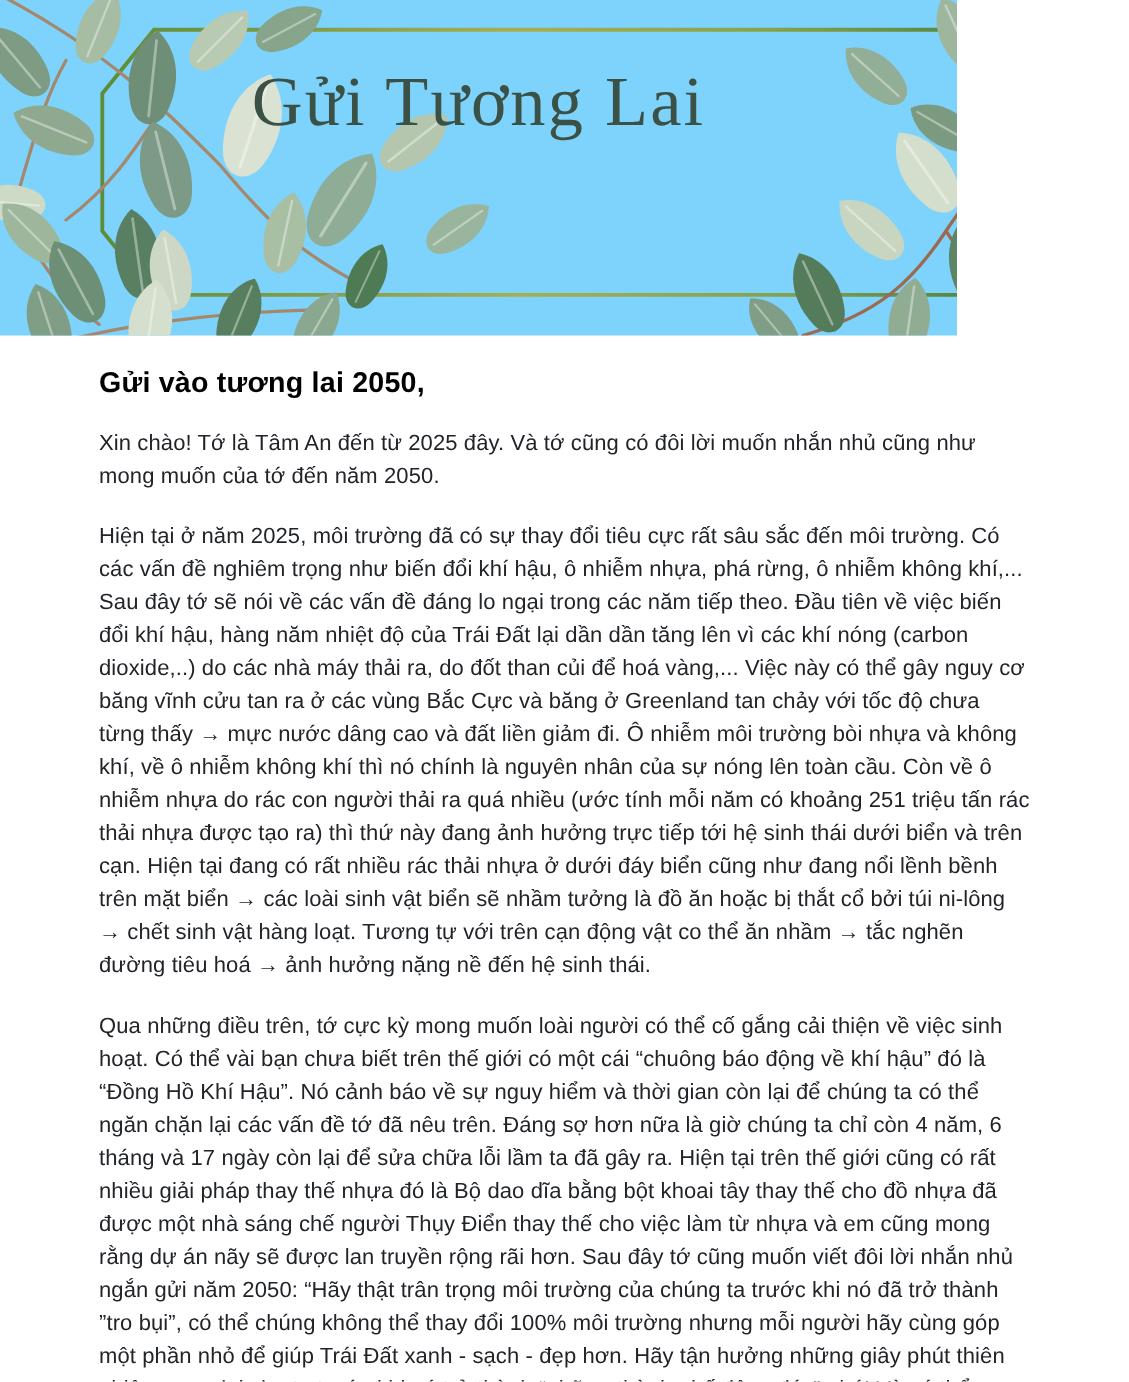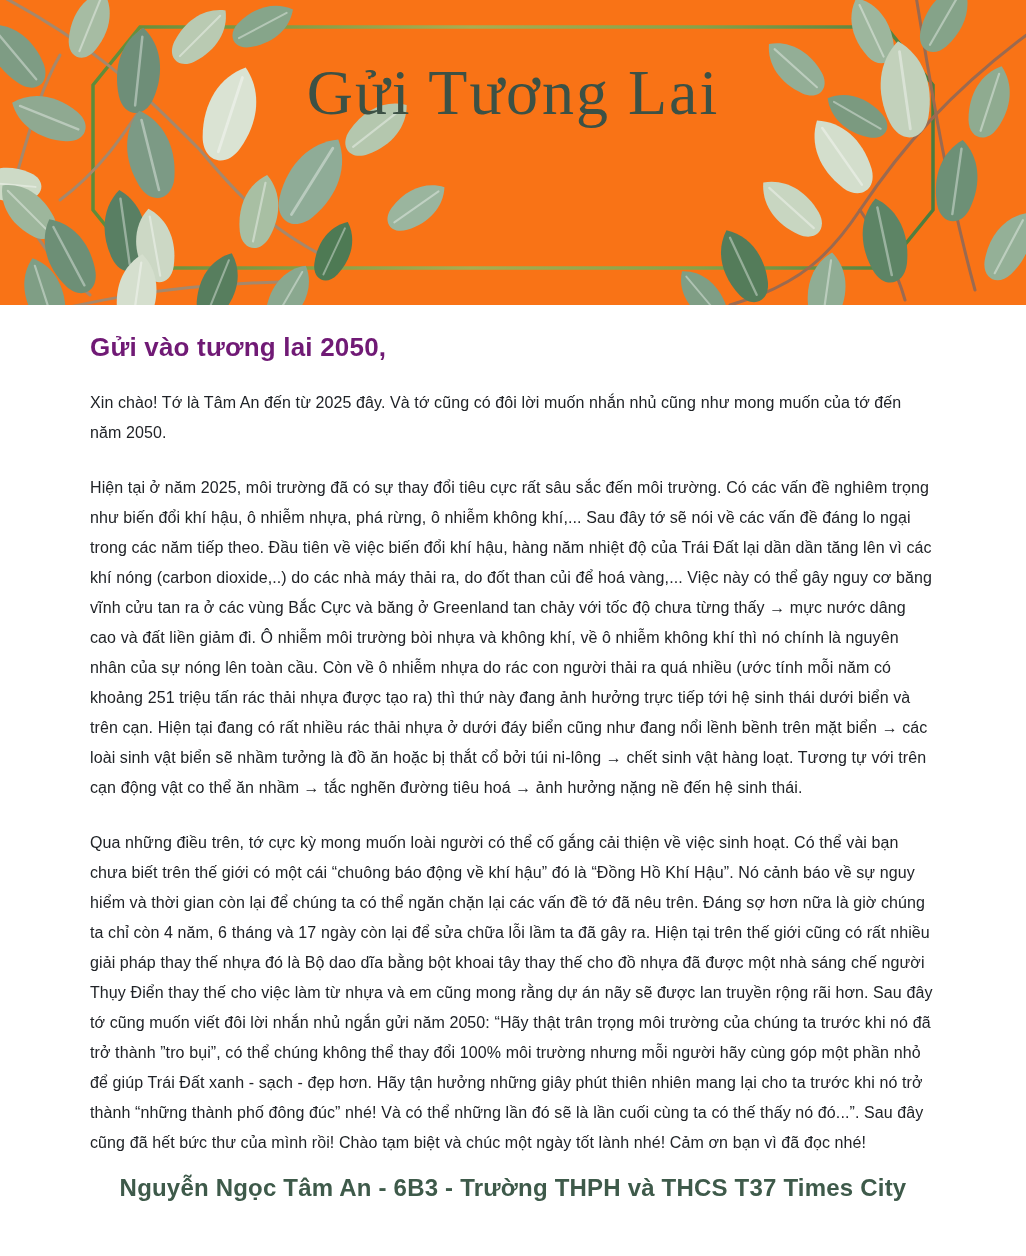--- a/index.html
+++ b/index.html
@@ -8,23 +8,23 @@
     width: 1026px;
     height: 1256px;
     overflow: hidden;
     font-family: "Liberation Sans", sans-serif;
     position: relative;
   }
 
   
   .header {
     position: relative;
-    width: 1026px;
+    width: 870px;
     height: 305px;
-    background: #f97316;
+    background: #7dd3fc;
     overflow: hidden;
   }
   .header svg.deco {
     position: absolute;
     left: 0; top: 0;
     display: block;
   }
   .title {
     position: absolute;
     left: 0; top: 58px;
@@ -42,26 +42,26 @@
   
   .letter {
     width: 846px;
     margin: 0 auto;
     color: #202327;
   }
   .salutation {
     margin-top: 27px;
     font-size: 26px;
     font-weight: 700;
-    color: #701a75;
+    color: #000000;
     letter-spacing: 0.2px;
   }
   .letter p.para {
     margin-top: 25px;
-    font-size: 16px;
+    font-size: 20px;
     line-height: 30px;
     letter-spacing: 0.1px;
   }
   .signature {
     margin-top: 16px;
     text-align: center;
     font-size: 24px;
     font-weight: 700;
     color: #3e5a4a;
     letter-spacing: 0.2px;

